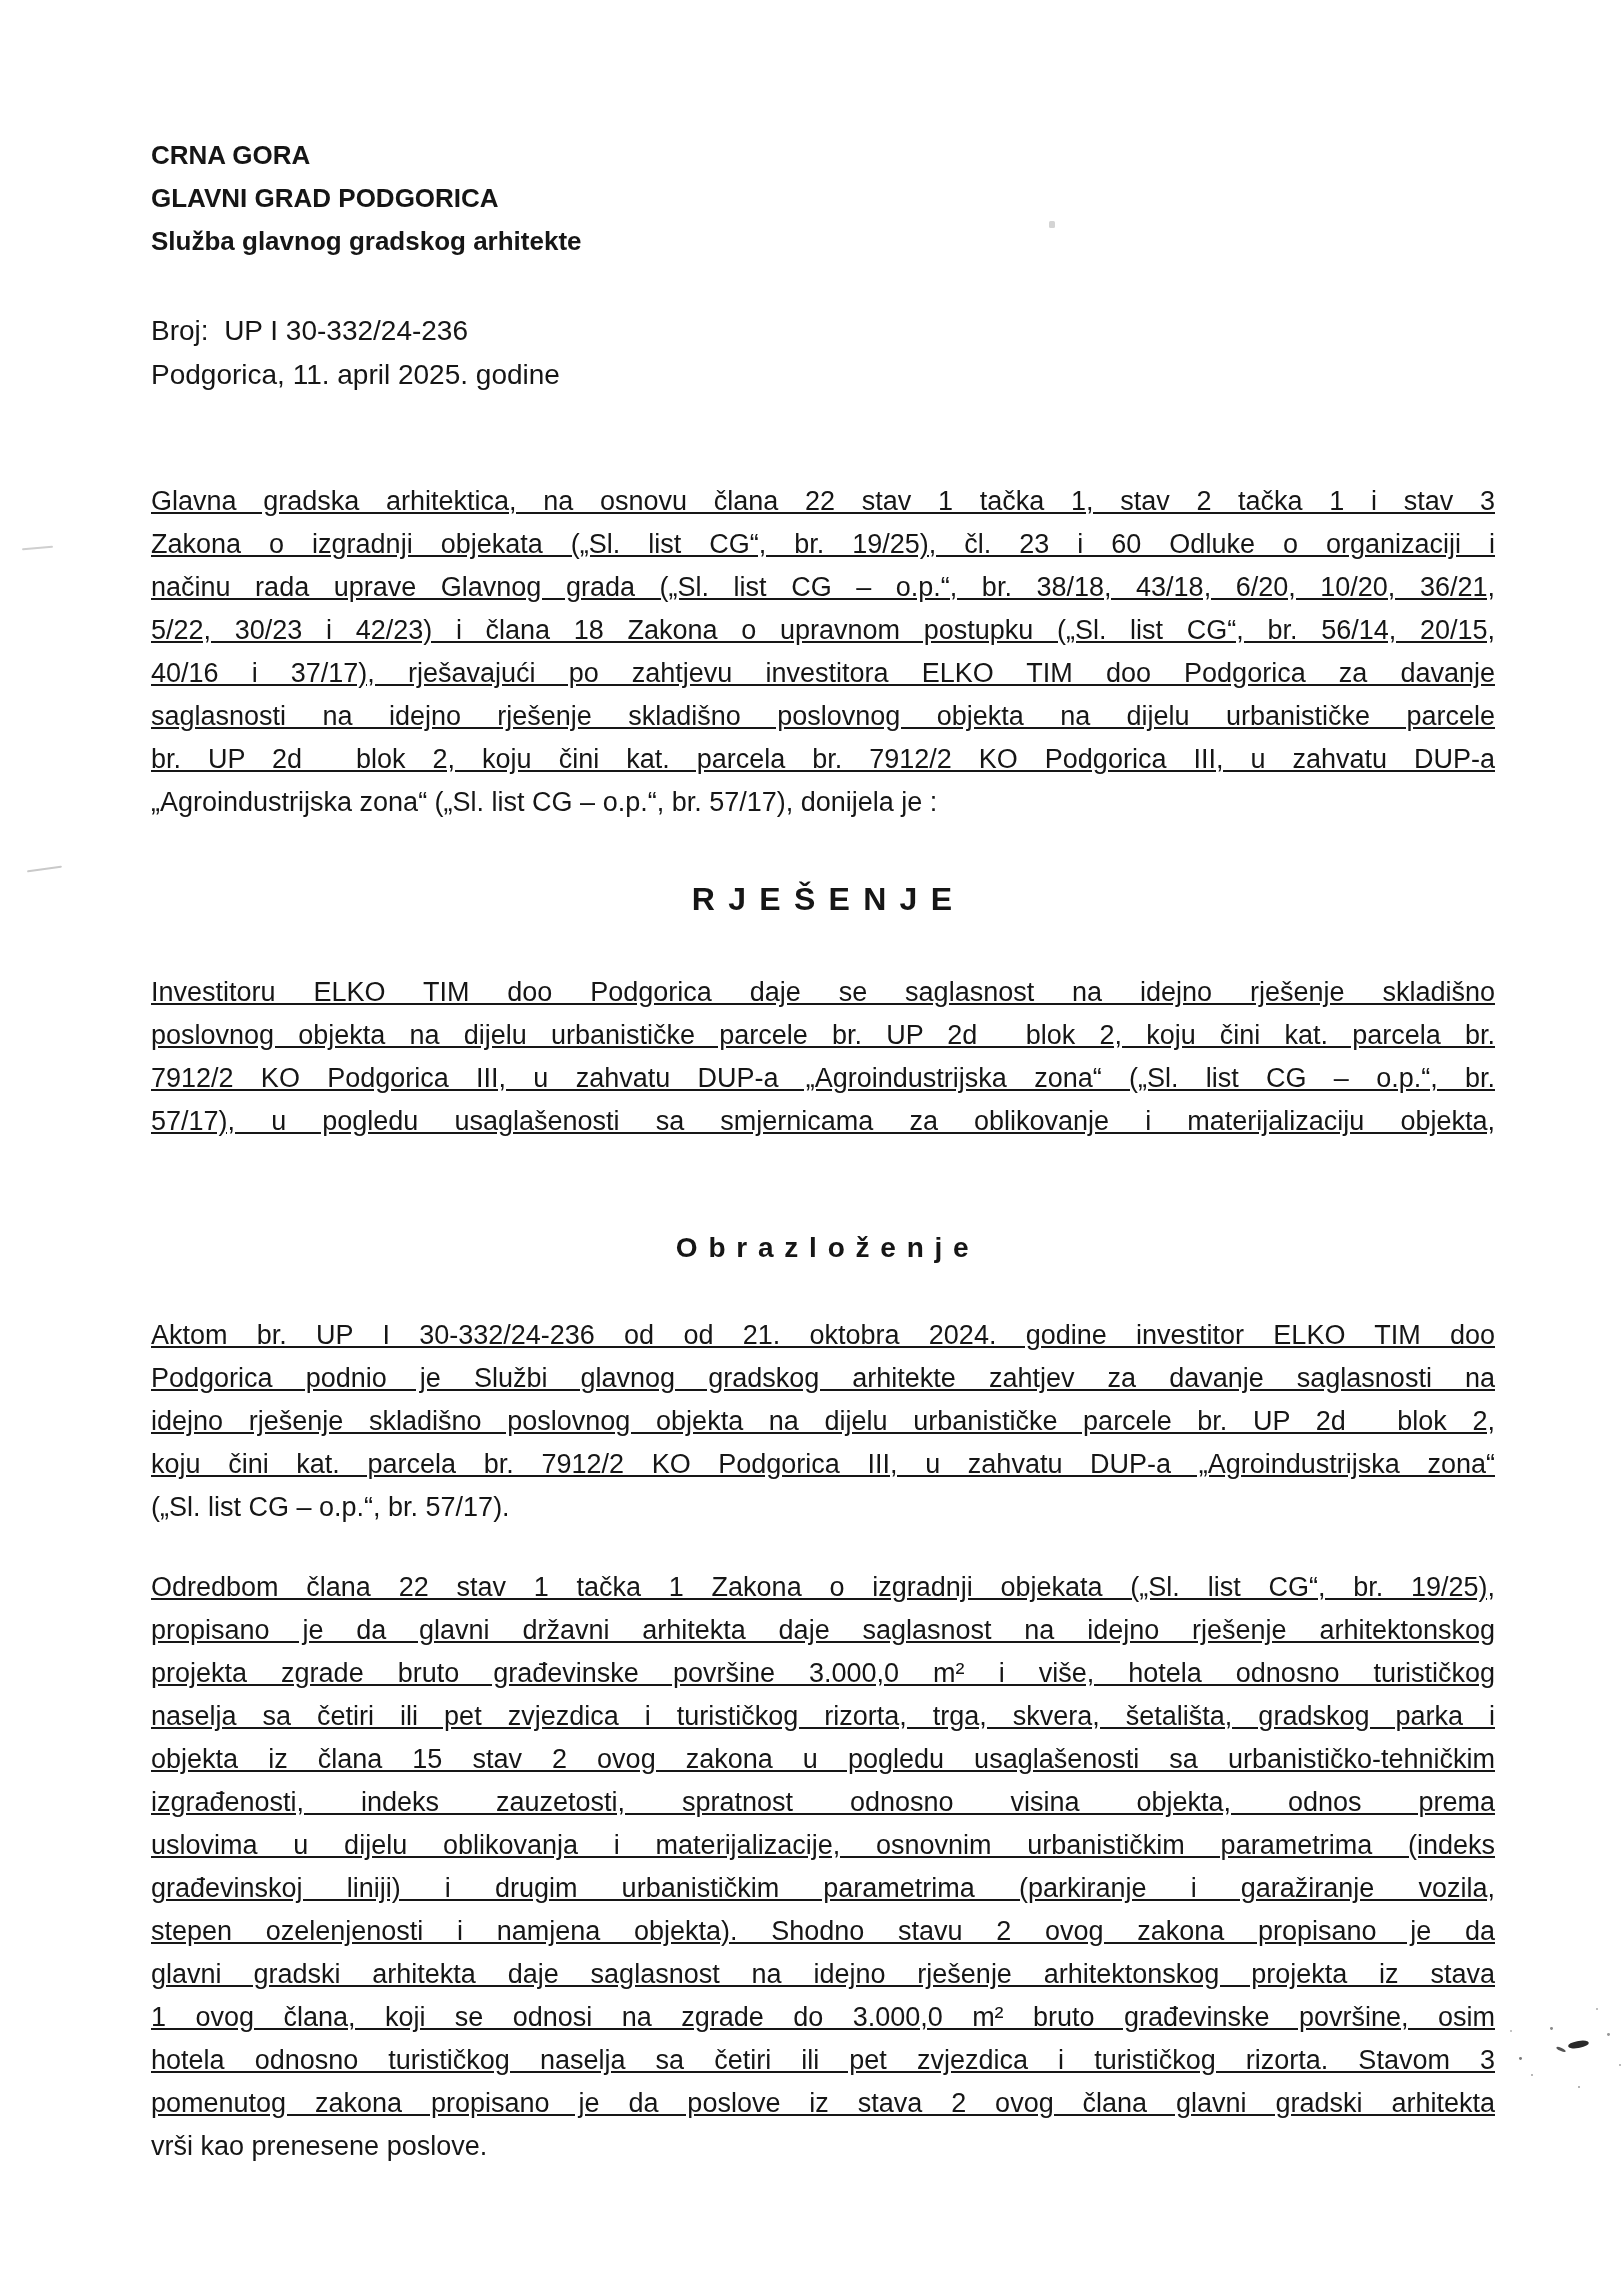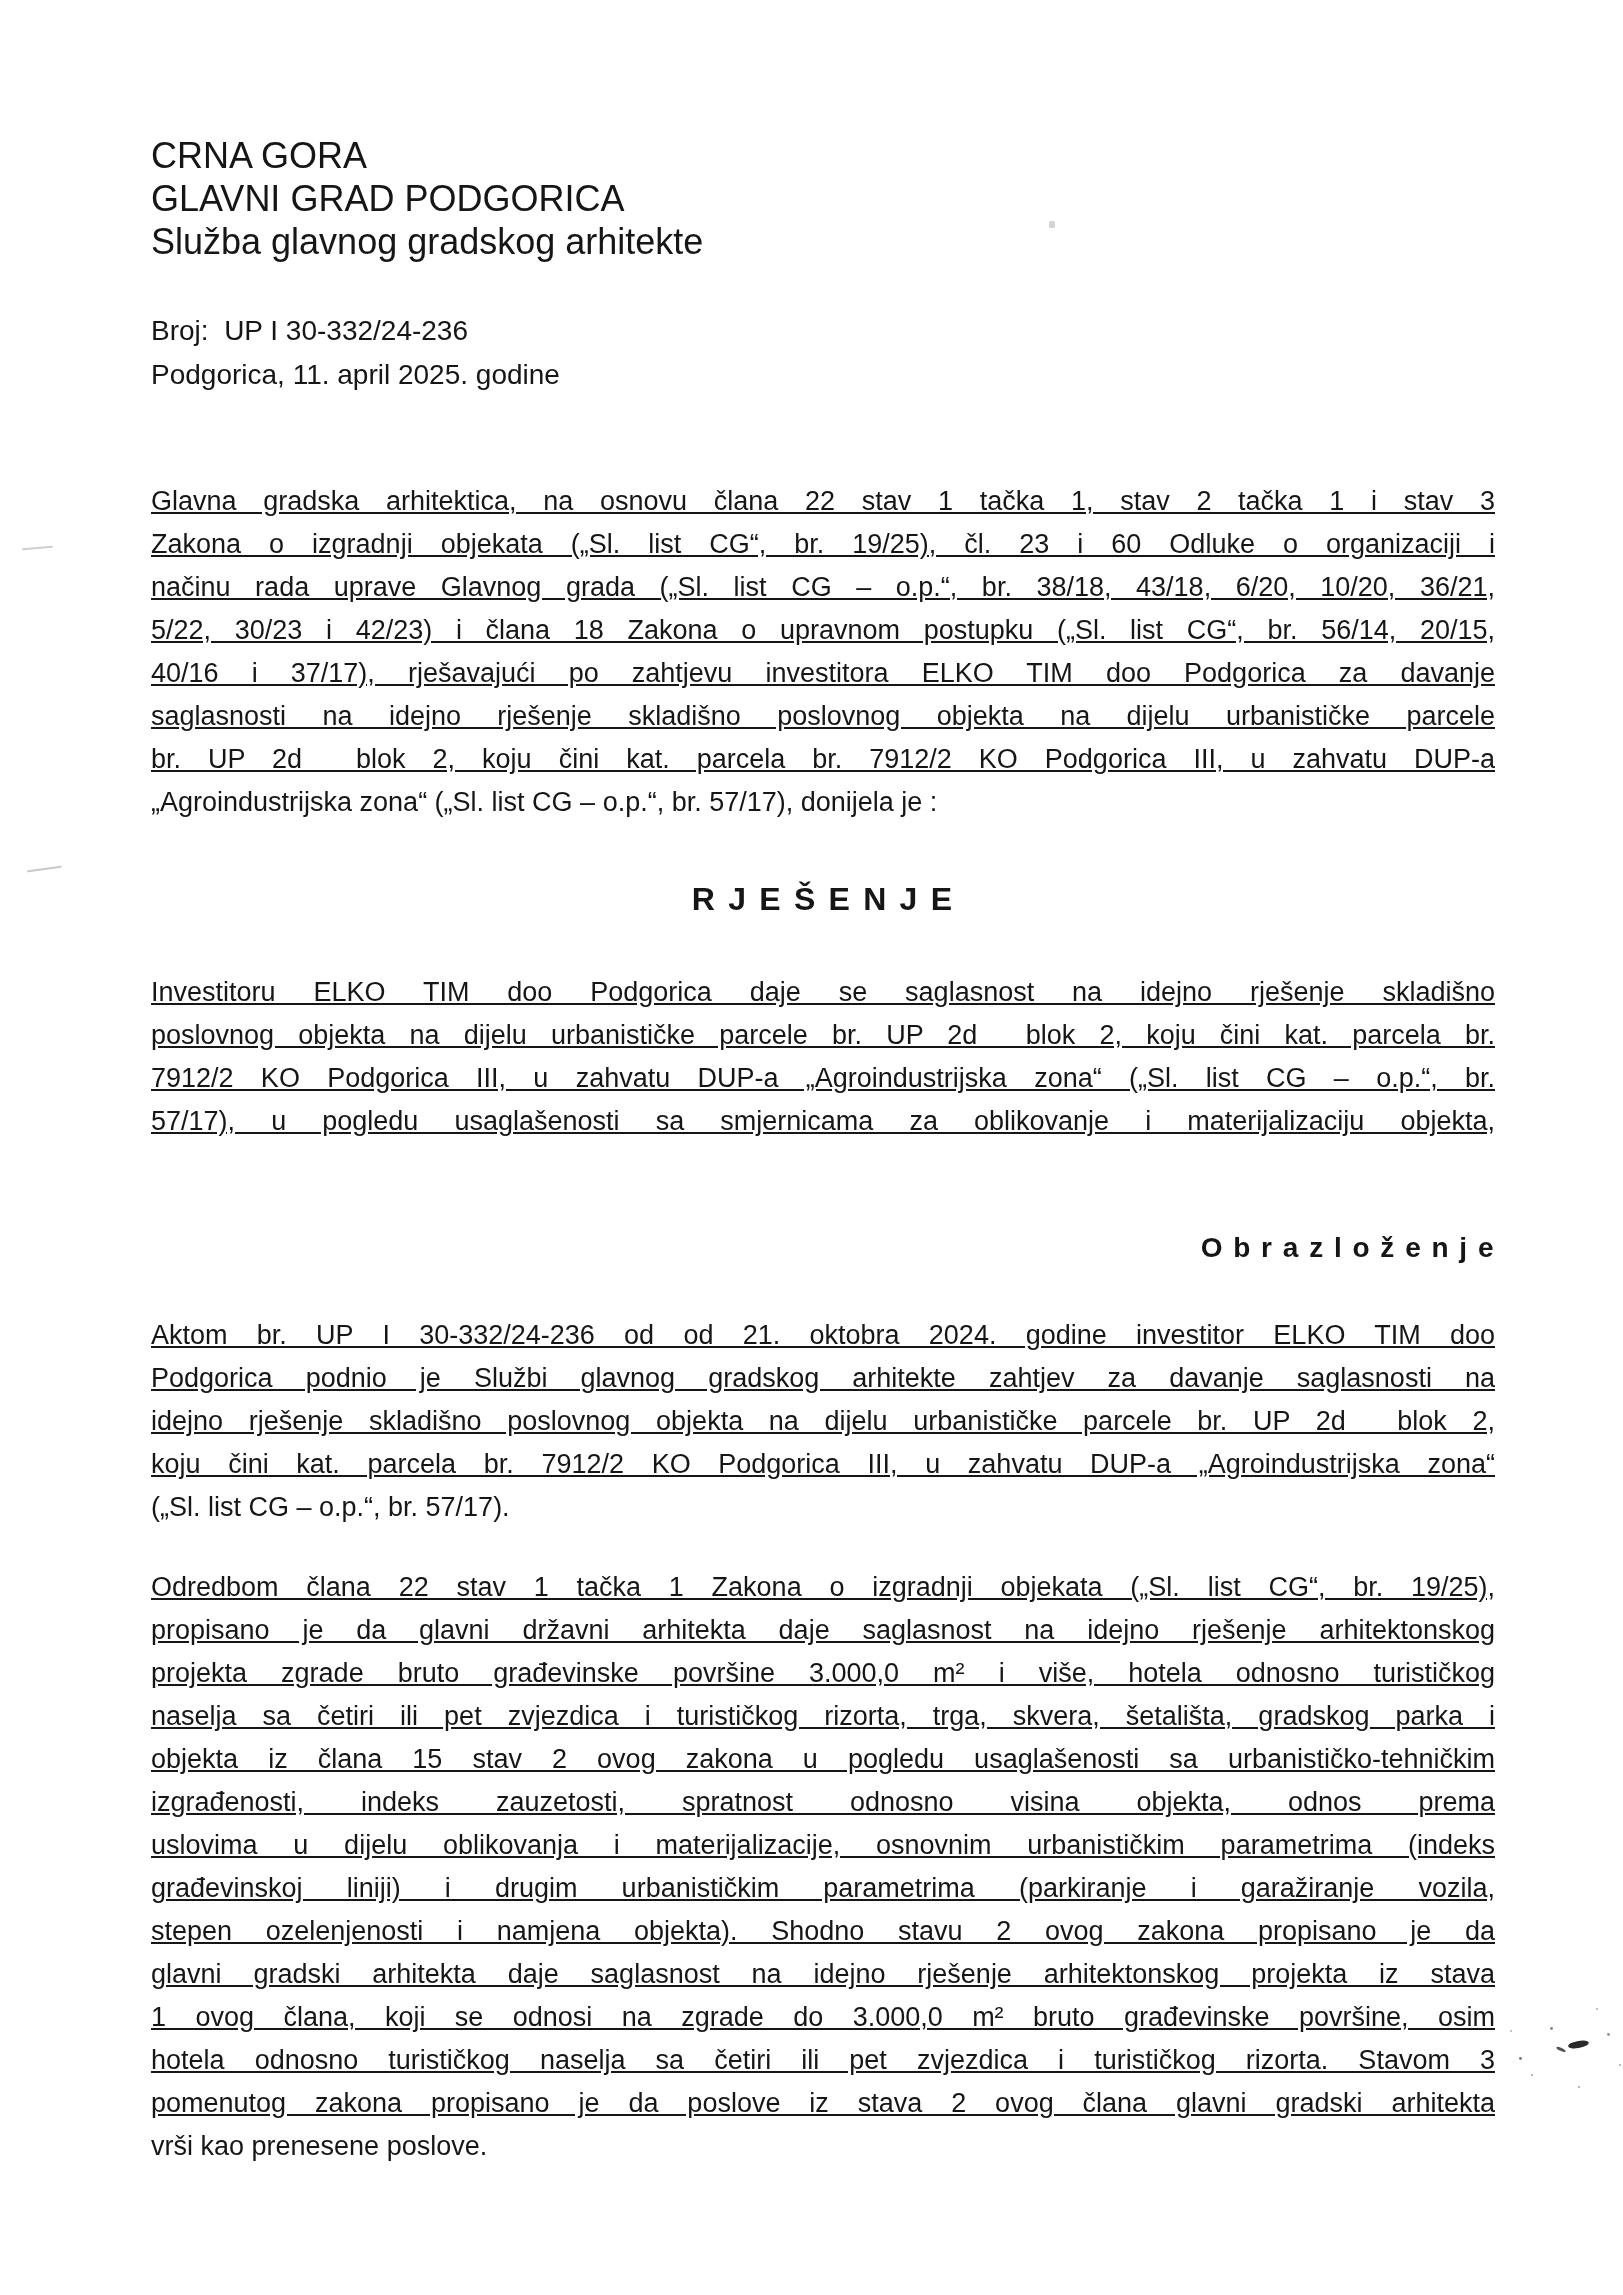--- a/index.html
+++ b/index.html
@@ -7,22 +7,22 @@
     position: relative;
     width: 1624px;
     height: 2295px;
     background: #ffffff;
     font-family: "Liberation Sans", sans-serif;
     color: #161616;
     overflow: hidden;
   }
   .block { position: absolute; left: 151px; width: 1344px; }
   .letterhead-line {
-    font-weight: normal;
-    font-size: 36px;
+    font-weight: bold;
+    font-size: 26px;
     line-height: 43px;
     white-space: pre;
   }
   .ref-line {
     font-size: 28px;
     line-height: 44px;
     white-space: pre;
   }
   .para .line {
     font-size: 27px;
@@ -114,21 +114,21 @@
 
   <div class="heading rjesenje" style="top:881px;">R J E Š E N J E</div>
 
   <div class="block para" style="top:965px;margin-top:6px;">
     <div class="line j">Investitoru ELKO TIM doo Podgorica daje se saglasnost na idejno rješenje skladišno</div>
     <div class="line j">poslovnog objekta na dijelu urbanističke parcele br. UP 2d&nbsp; blok 2, koju čini kat. parcela br.</div>
     <div class="line j">7912/2 KO Podgorica III, u zahvatu DUP-a „Agroindustrijska zona“ („Sl. list CG – o.p.“, br.</div>
     <div class="line j">57/17), u pogledu usaglašenosti sa smjernicama za oblikovanje i materijalizaciju objekta,</div>
   </div>
 
-  <div class="heading obrazlozenje" style="top:1232px;text-align:right;">O b r a z l o ž e n j e</div>
+  <div class="heading obrazlozenje" style="top:1232px;">O b r a z l o ž e n j e</div>
 
   <div class="block para" style="top:1314px;">
     <div class="line j">Aktom br. UP I 30-332/24-236 od od 21. oktobra 2024. godine investitor ELKO TIM doo</div>
     <div class="line j">Podgorica podnio je Službi glavnog gradskog arhitekte zahtjev za davanje saglasnosti na</div>
     <div class="line j">idejno rješenje skladišno poslovnog objekta na dijelu urbanističke parcele br. UP 2d&nbsp; blok 2,</div>
     <div class="line j">koju čini kat. parcela br. 7912/2 KO Podgorica III, u zahvatu DUP-a „Agroindustrijska zona“</div>
     <div class="line last">(„Sl. list CG – o.p.“, br. 57/17).</div>
   </div>
 
   <div class="block para" style="top:1566px;">

